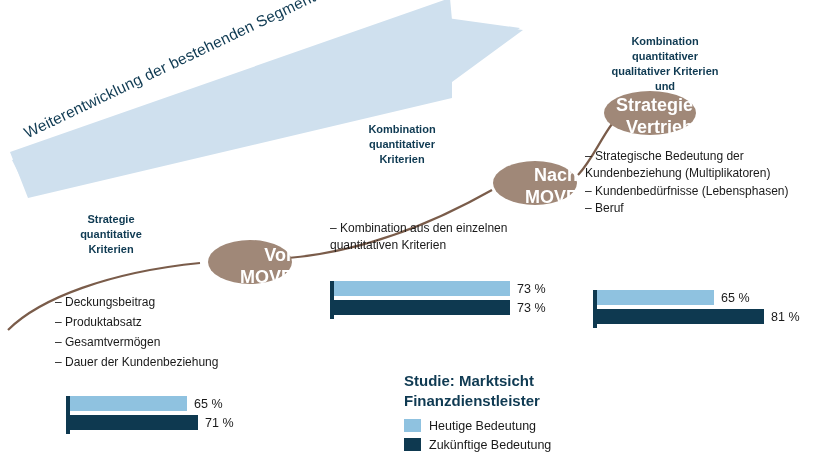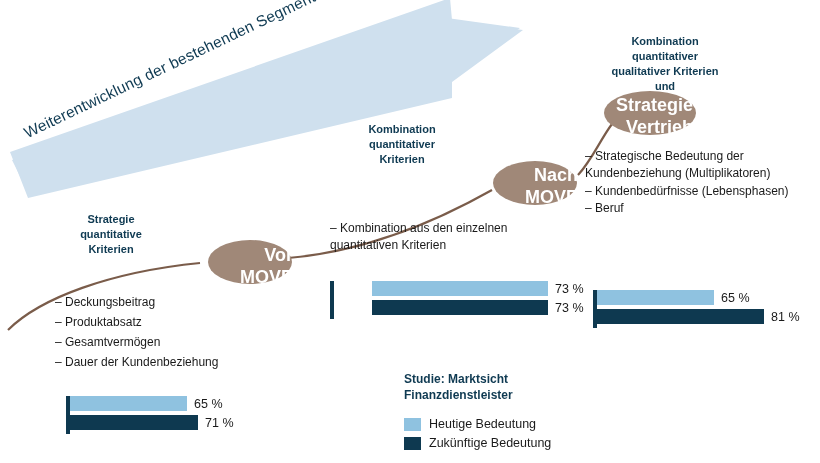--- a/index.html
+++ b/index.html
@@ -103,35 +103,35 @@
   }
   .axis {
     position: absolute;
     left: 0;
     top: 0;
     width: 4px;
     background: #0e3950;
   }
 
   .bg1 { left: 66px;  top: 396px; }
-  .bg2 { left: 330px; top: 281px; padding-left: 38px; }
+  .bg2 { left: 330px; top: 281px; }
   .bg3 { left: 593px; top: 290px; }
 
   
   .legend {
     position: absolute;
     left: 404px;
     top: 371px;
   }
   .legend-title {
     font-weight: bold;
-    font-size: 12px;
+    font-size: 15px;
     color: #0f3a52;
     line-height: 1.35;
-    margin-bottom: 14px;
+    margin-bottom: 7px;
   }
   .legend-item {
     display: flex;
     align-items: center;
     margin-bottom: 5px;
   }
   .legend-swatch {
     width: 17px;
     height: 13px;
     margin-right: 8px;

